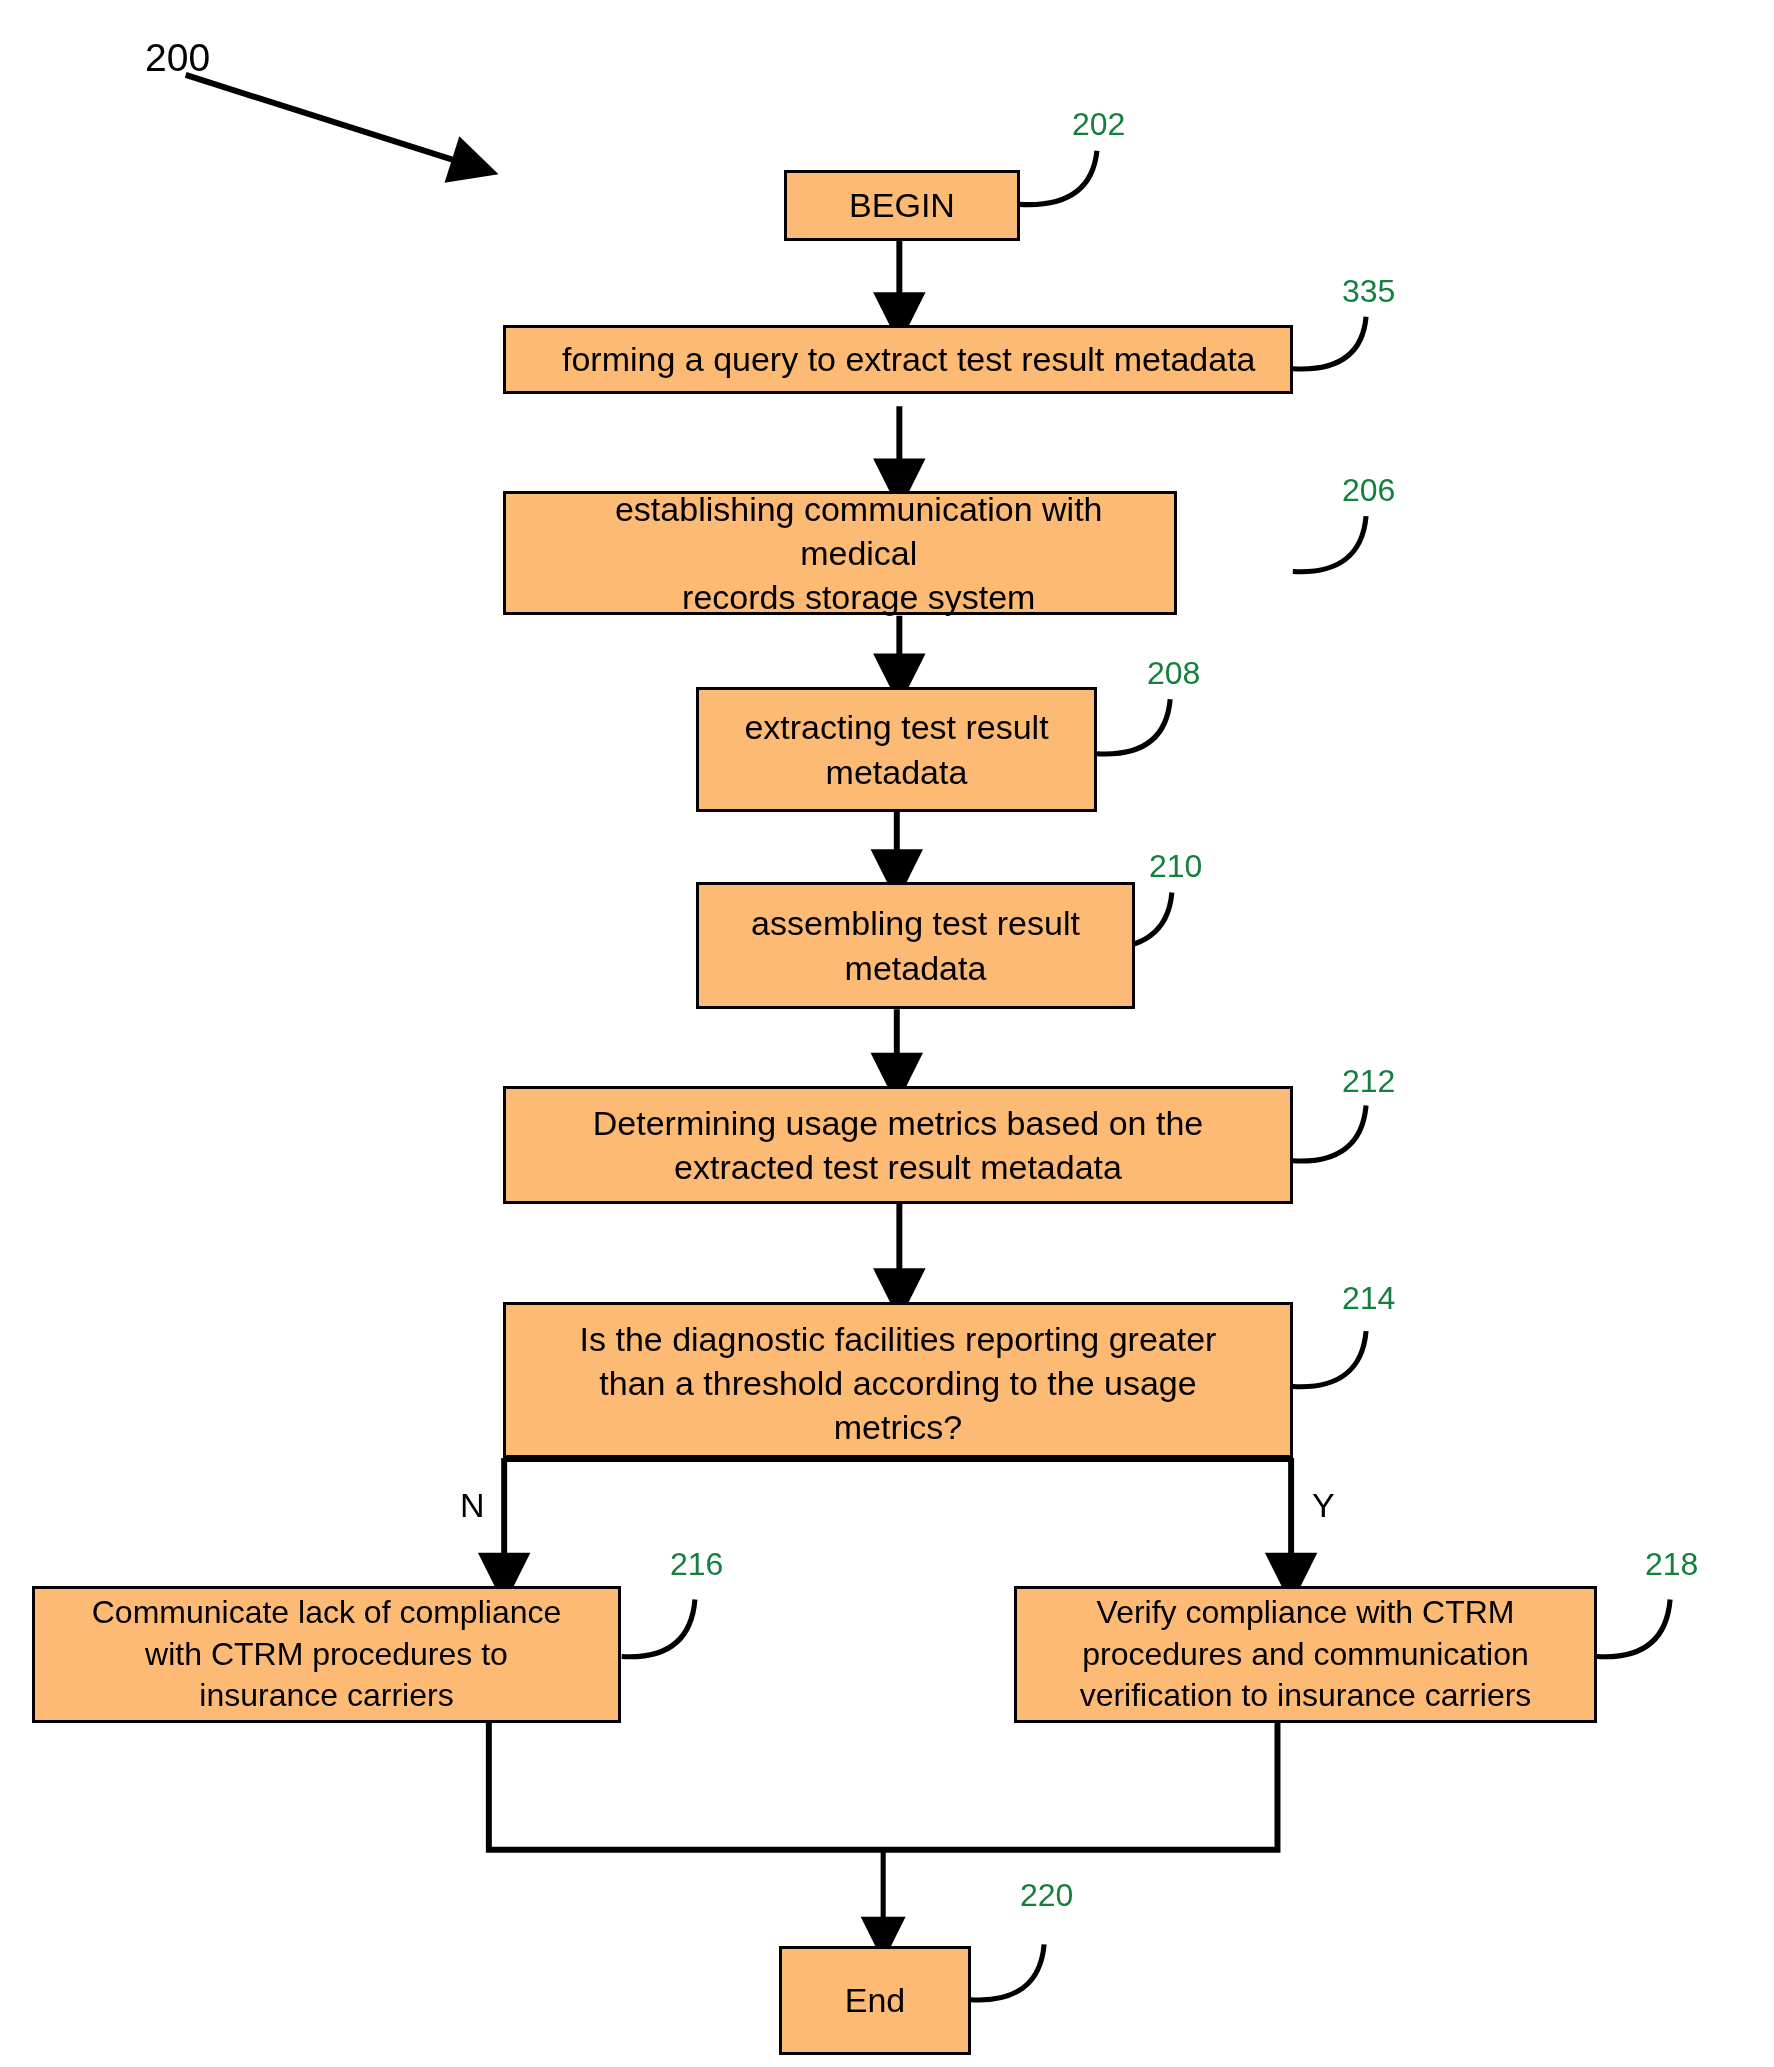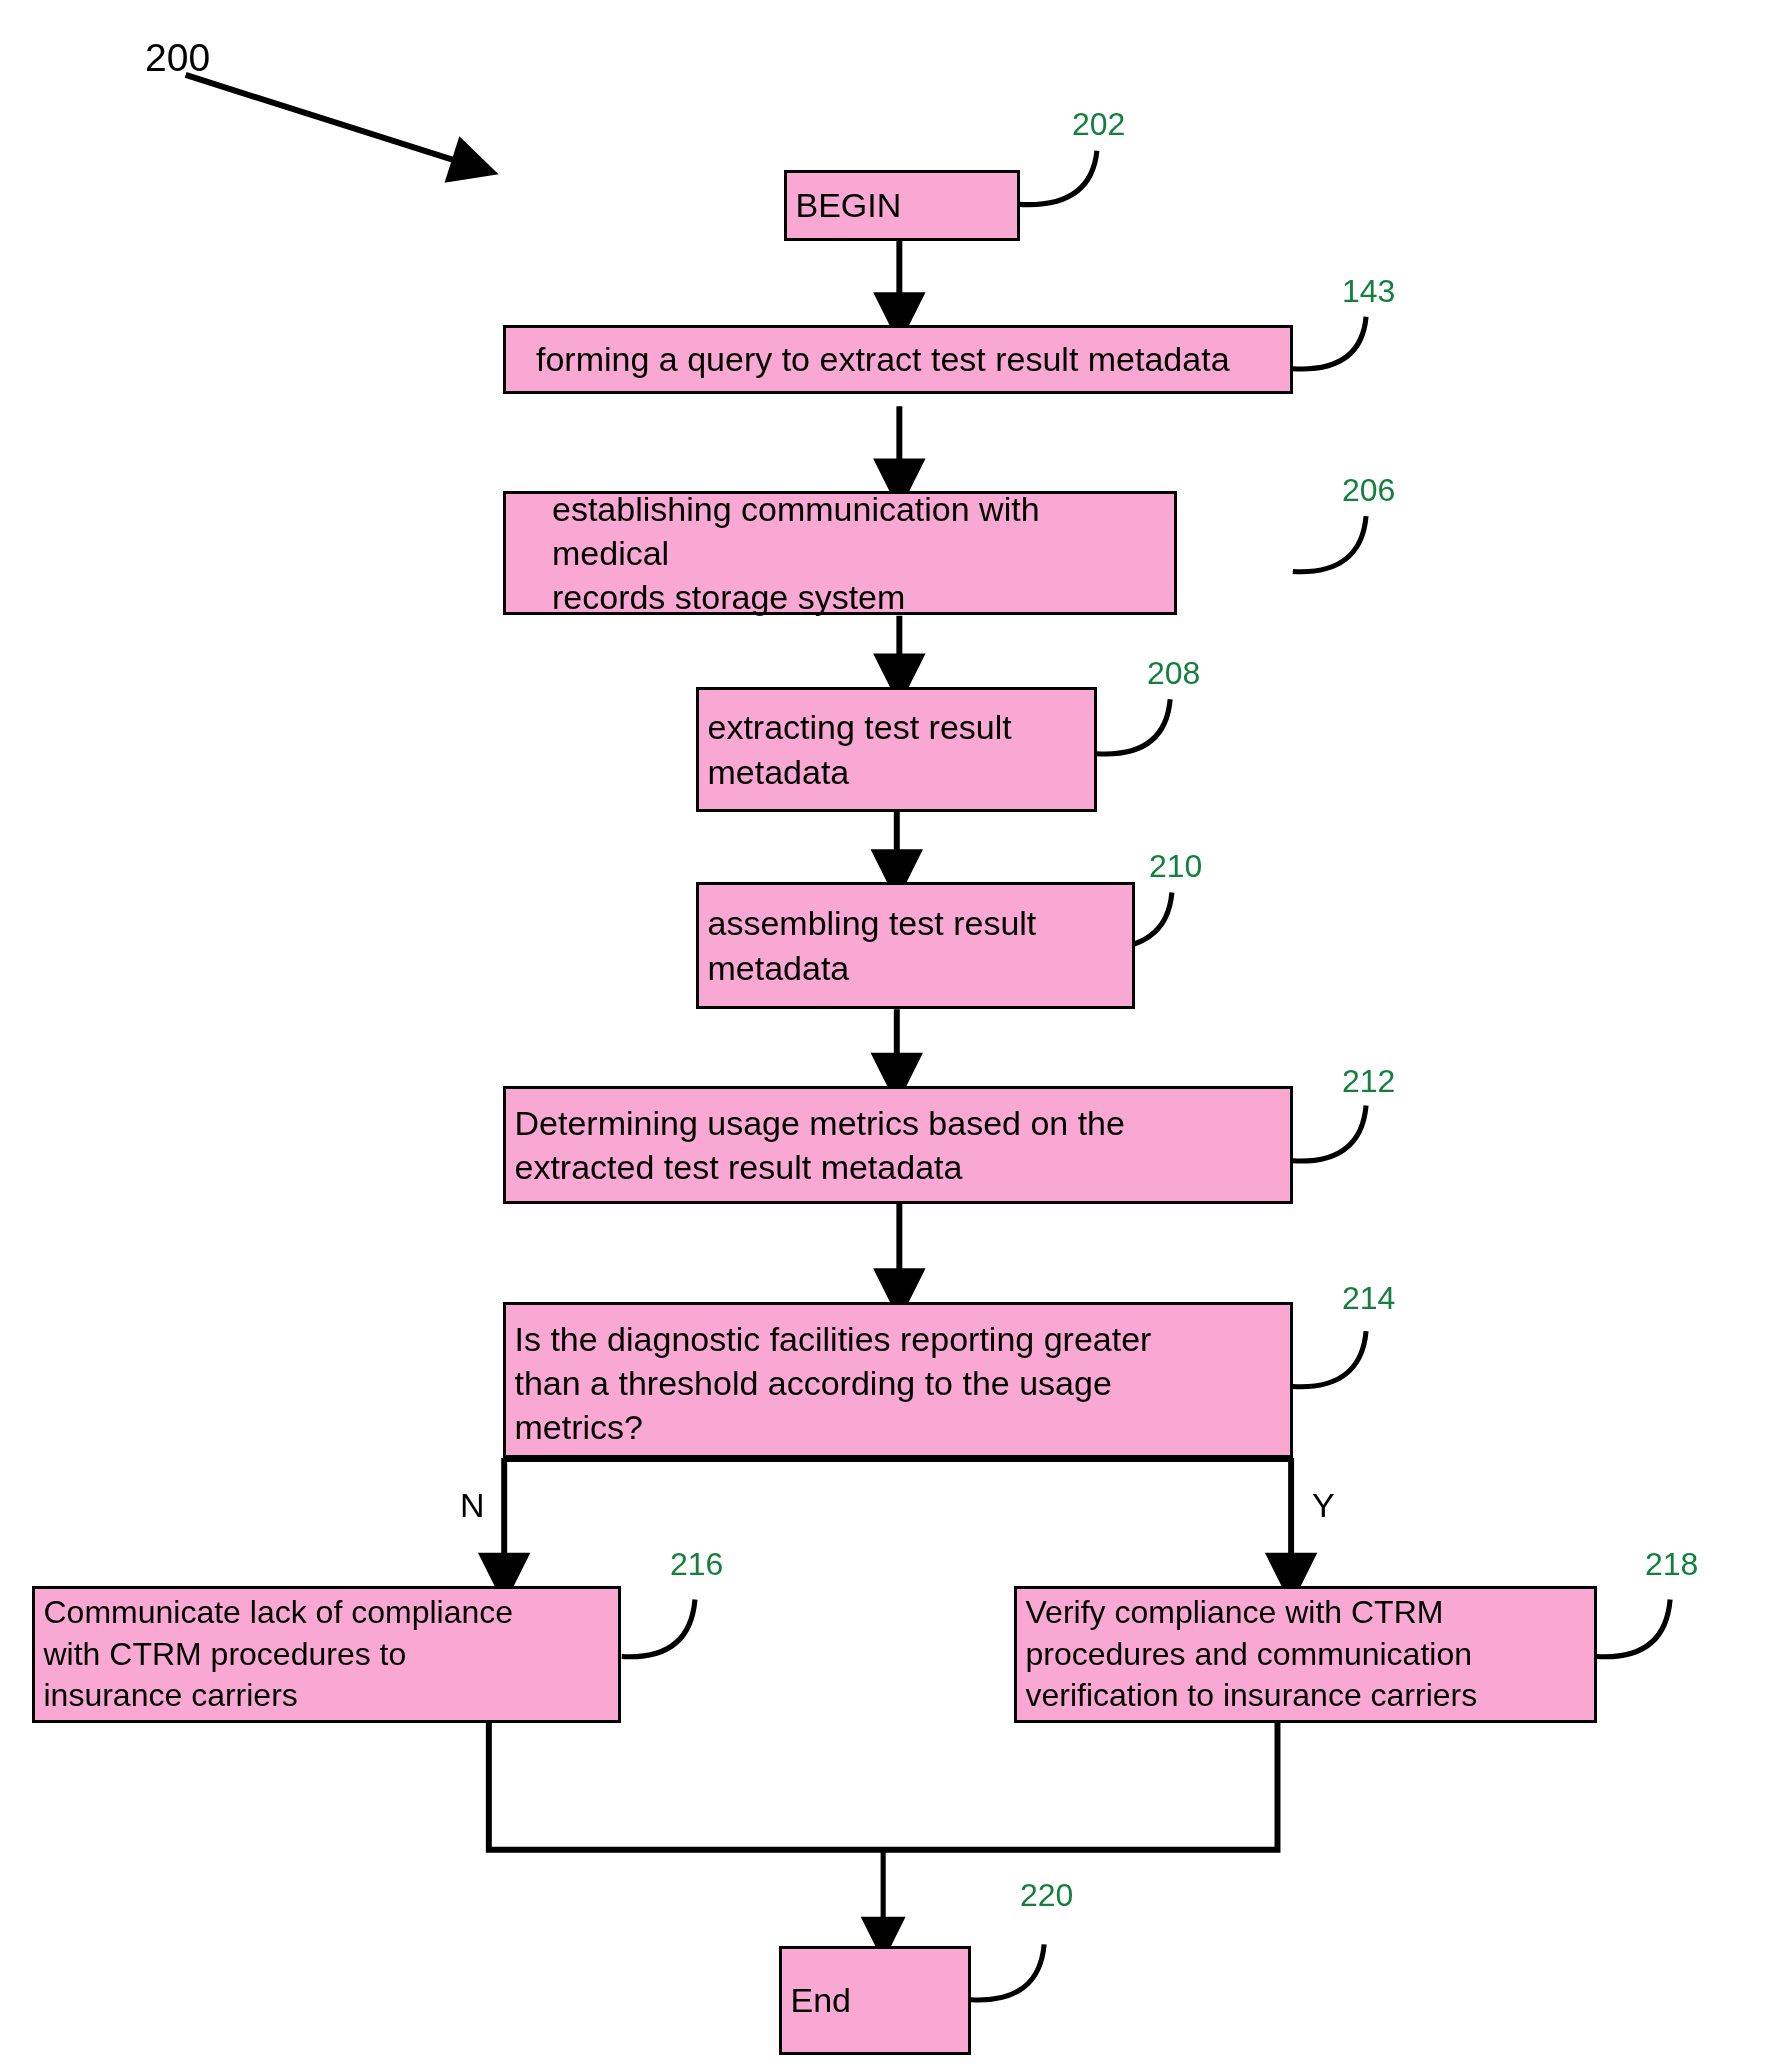--- a/index.html
+++ b/index.html
@@ -20,25 +20,25 @@
     position: absolute;
     left: 0;
     top: 0;
     width: 1774px;
     height: 2067px;
   }
   .node {
     position: absolute;
     box-sizing: border-box;
     border: 3.4px solid #000000;
-    background: #f9a8d4;
+    background: #fdba74;
     display: flex;
     align-items: center;
     justify-content: center;
-    text-align: left;
+    text-align: center;
     color: #000000;
     line-height: 1.30;
     padding: 3.4px 8.5px;
   }
   .node-text {
     display: block;
     width: 100%;
     white-space: pre-line;
   }
   .fs-40 { font-size: 34px; }
@@ -124,21 +124,21 @@
   <div class="fig-num" style="left:145px; top:36px;">200</div>
 
   <div class="node fs-40" style="left:784px; top:170px; width:236px; height:71px;">
     <span class="node-text">BEGIN</span>
   </div>
   <div class="ref" style="left:1072px; top:106px;">202</div>
 
   <div class="node fs-40" style="left:503px; top:325px; width:790px; height:69px;padding-left:30px;">
     <span class="node-text">forming a query to extract test result metadata</span>
   </div>
-  <div class="ref" style="left:1342px; top:273px;">143</div>
+  <div class="ref" style="left:1342px; top:273px;">335</div>
 
   <div class="node fs-40" style="left:503px; top:491px; width:674px; height:124px;padding-left:46px;">
     <span class="node-text">establishing communication with medical
 records storage system</span>
   </div>
   <div class="ref" style="left:1342px; top:472px;">206</div>
 
   <div class="node fs-40" style="left:696px; top:687px; width:401px; height:125px;">
     <span class="node-text">extracting test result
 metadata</span>

